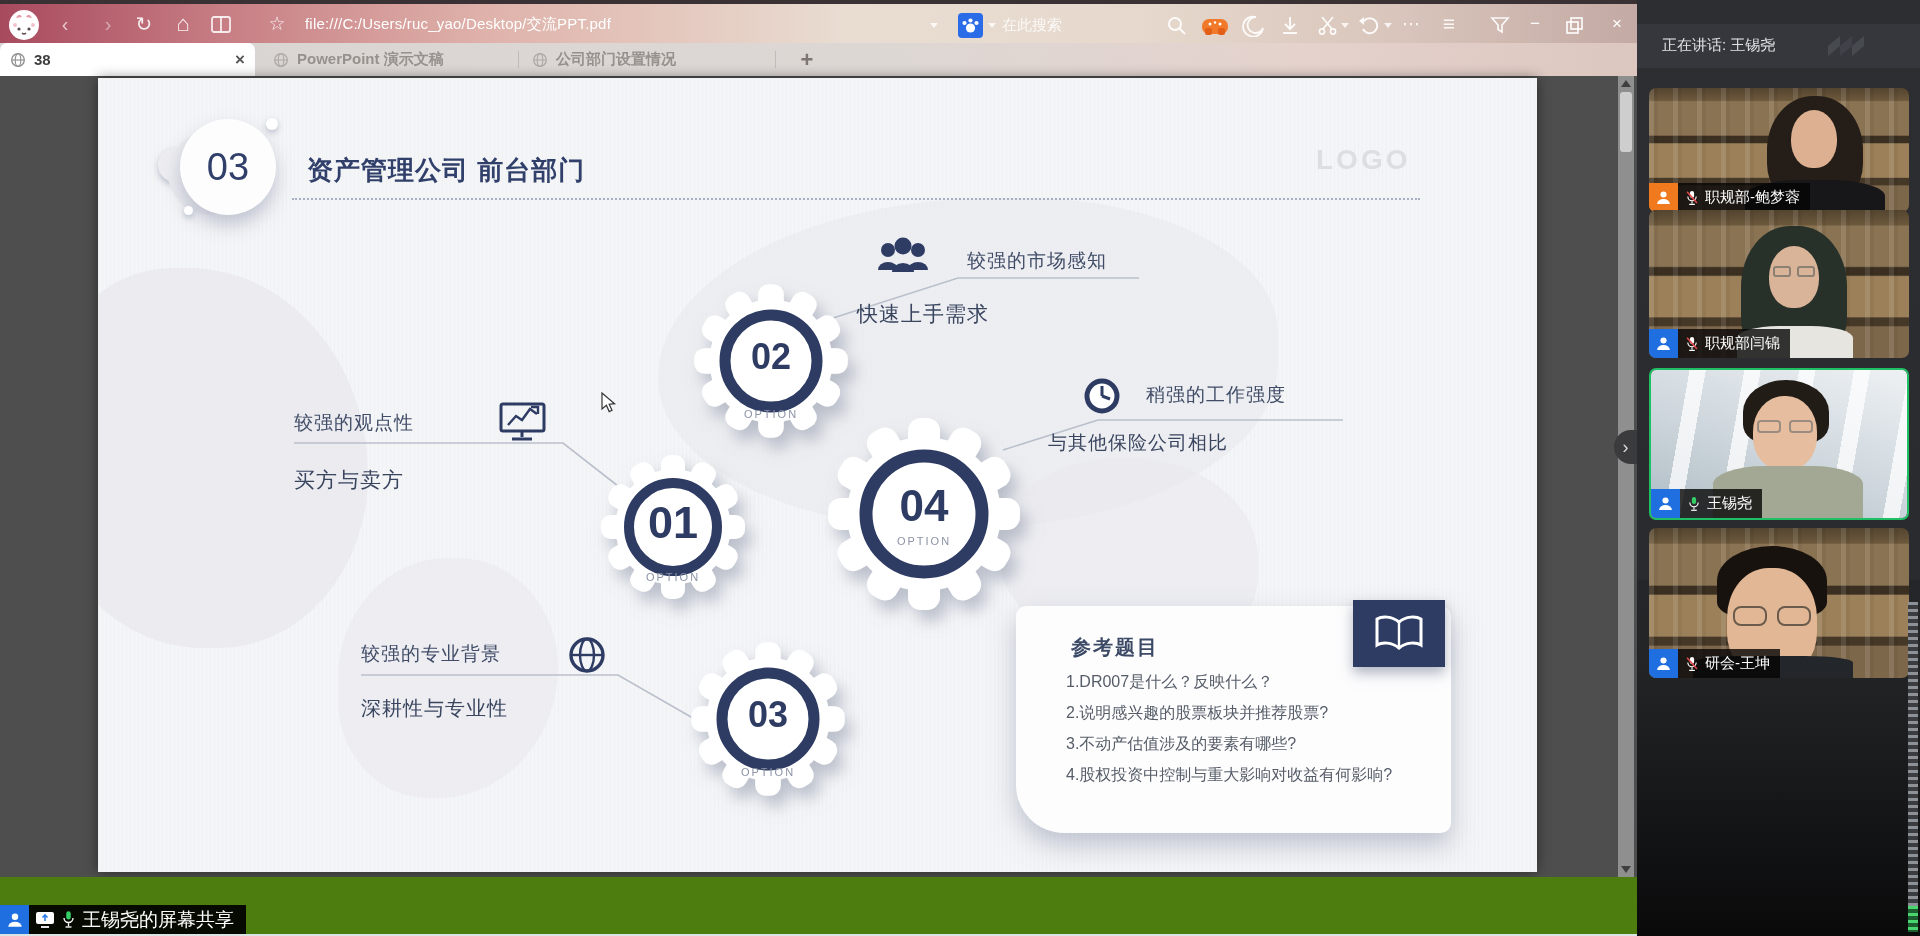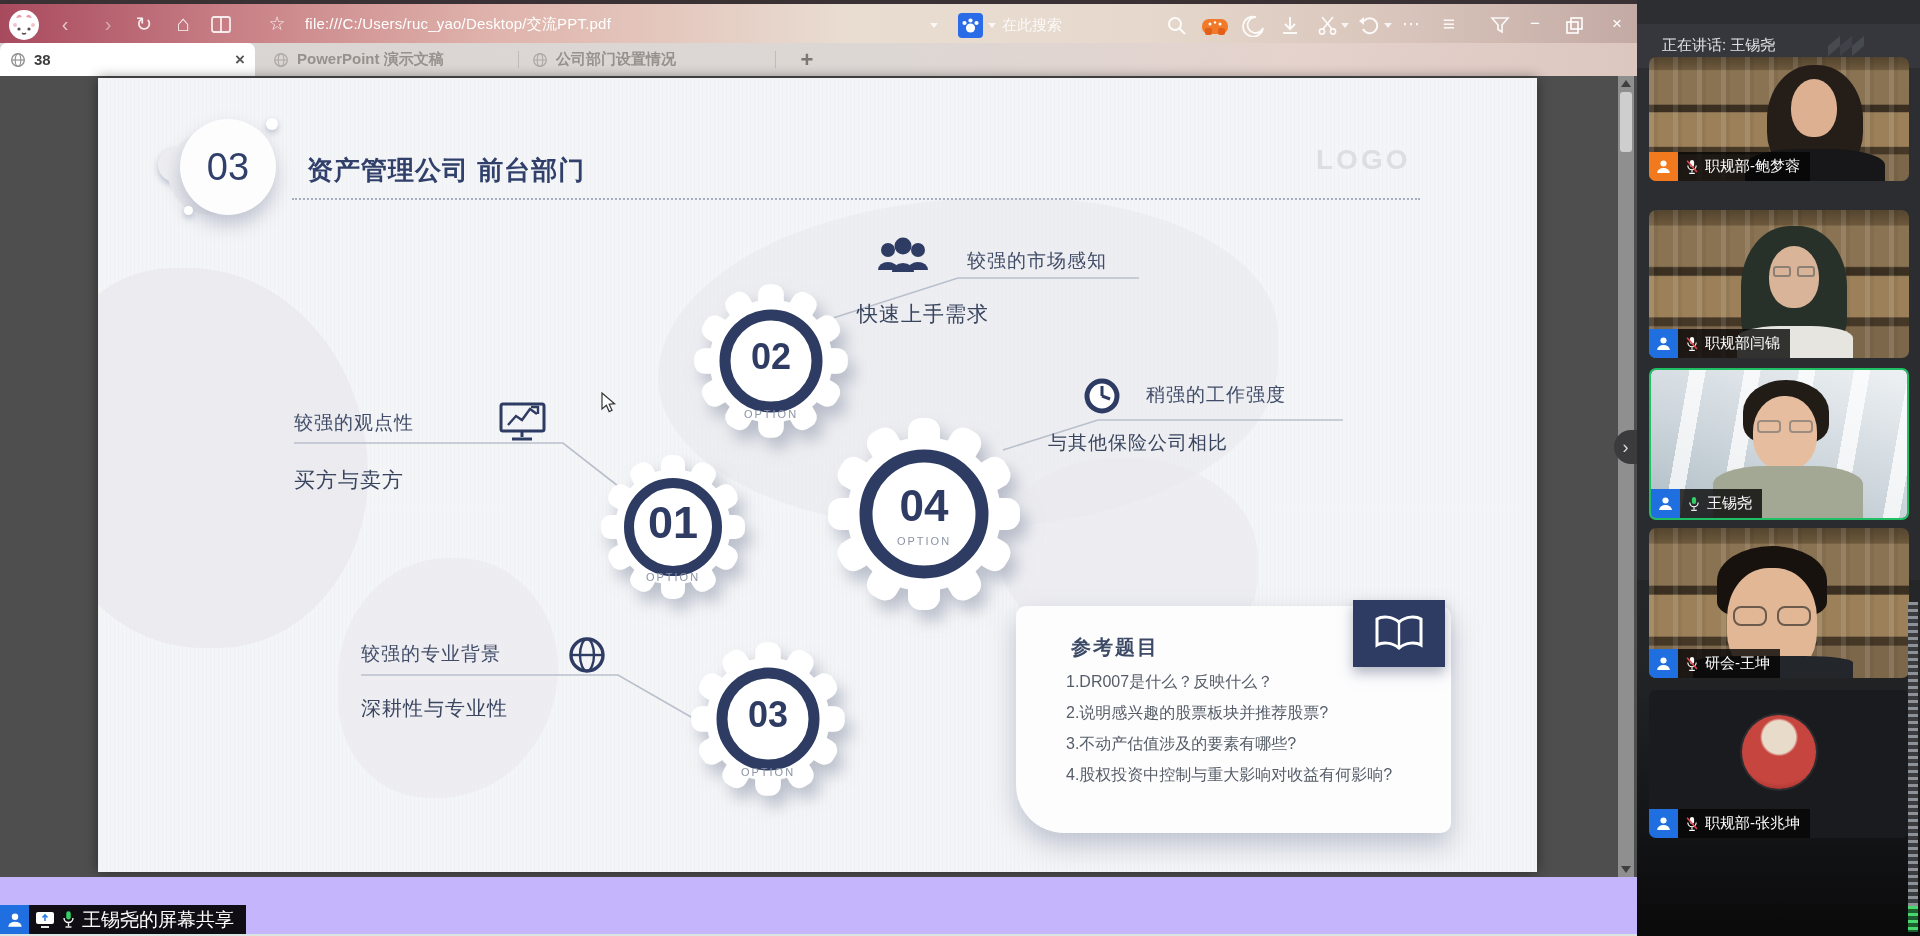--- a/index.html
+++ b/index.html
@@ -46,21 +46,21 @@
     border-radius:10px 10px 10px 48px;box-shadow:0 12px 26px rgba(135,145,168,.5);}
   .refsq{position:absolute;left:1255px;top:522px;width:92px;height:67px;background:#2e3c64;box-shadow:0 6px 12px rgba(100,110,135,.5);}
   .reftitle{position:absolute;left:973px;top:556px;font-size:20px;font-weight:bold;color:#3c4a66;letter-spacing:2px;}
   .refitem{position:absolute;left:968px;font-size:16px;color:#565d68;}
 
   .vscroll{position:absolute;left:1618px;top:76px;width:16px;height:801px;background:#8f8f8f;}
   .varrow{position:absolute;left:3px;width:0;height:0;border-left:5px solid transparent;border-right:5px solid transparent;}
   .vthumb{position:absolute;left:2px;top:16px;width:12px;height:60px;background:#cecece;border-radius:3px;}
   .flap{position:absolute;left:1614px;top:430px;width:23px;height:34px;background:#3b3b3d;border-radius:17px 0 0 17px;
     color:#ddd;font-size:18px;display:flex;align-items:center;justify-content:center;}
-  .bottomstrip{position:absolute;left:0;top:877px;width:1791px;height:59px;background:#c4b5fd;}
+  .bottomstrip{position:absolute;left:0;top:877px;width:1791px;height:59px;background:#4d7c0f;}
   .bottomline{position:absolute;left:0;bottom:0;width:1637px;height:2px;background:#d9e4e3;}
   .sharebar{position:absolute;left:0;top:28px;height:29px;display:flex;align-items:stretch;}
   .sharebadge{width:29px;background:#1f6fe0;display:flex;align-items:center;justify-content:center;}
   .sharechip{background:rgba(0,0,0,.92);display:flex;align-items:center;padding:0 12px 0 6px;gap:6px;}
   .sharetext{color:#fff;font-size:19px;}
 
   
   .sidebar{position:absolute;left:1637px;top:0;width:283px;height:936px;
     background:linear-gradient(180deg,#2c2e32 0%,#292b2f 62%,#97999d00 62%),linear-gradient(180deg,#2c2e32 0%,#232527 70%,#0a0a0b 100%);}
   .sbheader{position:absolute;left:0;top:24px;width:283px;height:44px;background:#35373c;}
@@ -363,21 +363,21 @@
   <div class="sidebar">
     <div class="sbheader">
       <span class="sbtitle">正在讲话: 王锡尧</span>
       <svg class="sblogo">
         <path d="M18,16 L30,6 L30,16 L18,26 Z" fill="#565a60"></path>
         <path d="M30,16 L42,6 L42,16 L30,26 Z" fill="#484c52"></path>
         <path d="M42,16 L54,6 L54,16 L42,26 Z" fill="#565a60"></path>
       </svg>
     </div>
 
-    <div class="tile" style="top:57px;height:124px">
+    <div class="tile" style="top:88px;height:124px">
       <div class="scene shelf">
         <div class="hair" style="left:118px;top:8px;width:96px;height:112px;border-radius:48% 48% 40% 40%;background:#241d18"></div>
         <div class="face" style="left:142px;top:22px;width:46px;height:58px;border-radius:50% 50% 46% 46%;background:#dcb091"></div>
         <div class="bodyshape" style="left:96px;top:92px;width:140px;height:40px;border-radius:40% 40% 0 0;background:#17171a"></div>
       </div>
       <div class="plabel">
         <div class="pbadge" style="background:#f07a1d">
           <svg width="17" height="17" viewBox="0 0 20 20">
               <circle cx="10" cy="6.5" r="3.6" fill="#fff"></circle>
               <path d="M2.5,17.5 a7.5,5.6 0 0 1 15,0 z" fill="#fff"></path>
@@ -472,37 +472,16 @@
             <rect x="7" y="2" width="6" height="10" rx="3" fill="#35d065"></rect>
             <path d="M4,10 a6,6 0 0 0 12,0" fill="none" stroke="#fff" stroke-width="1.7"></path>
             <line x1="10" y1="17" x2="10" y2="20" stroke="#fff" stroke-width="1.7"></line>
             <line x1="6" y1="21" x2="14" y2="21" stroke="#fff" stroke-width="1.7"></line>
           </svg>
           <span class="pname">王锡尧</span>
         </div>
       </div>
     </div>
 
-    <div class="tile" style="top:690px;height:148px;background:#1a1b1e">
-      <div class="avatarc"></div>
-      <div class="plabel">
-        <div class="pbadge" style="background:#1f6fe0">
-          <svg width="17" height="17" viewBox="0 0 20 20">
-              <circle cx="10" cy="6.5" r="3.6" fill="#fff"></circle>
-              <path d="M2.5,17.5 a7.5,5.6 0 0 1 15,0 z" fill="#fff"></path>
-            </svg>
-        </div>
-        <div class="pchip">
-          <svg width="14" height="18" viewBox="0 0 20 24">
-            <rect x="7" y="2" width="6" height="10" rx="3" fill="#fff"></rect>
-            <path d="M4,10 a6,6 0 0 0 12,0" fill="none" stroke="#fff" stroke-width="1.7"></path>
-            <line x1="10" y1="17" x2="10" y2="20" stroke="#fff" stroke-width="1.7"></line>
-            <line x1="6" y1="21" x2="14" y2="21" stroke="#fff" stroke-width="1.7"></line>
-            <line x1="3" y1="3" x2="17" y2="19" stroke="#e5484d" stroke-width="2.2"></line>
-          </svg>
-          <span class="pname">职规部-张兆坤</span>
-        </div>
-      </div>
-    </div>
 
     <div class="meter"></div>
   </div>
 </div>
 
 </body></html>

